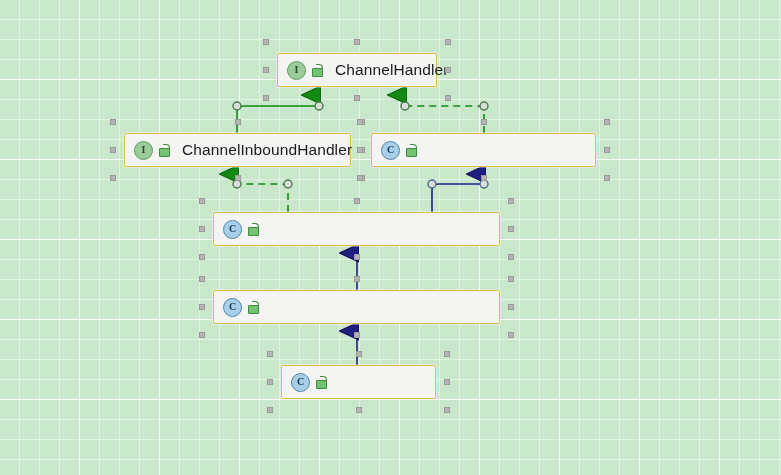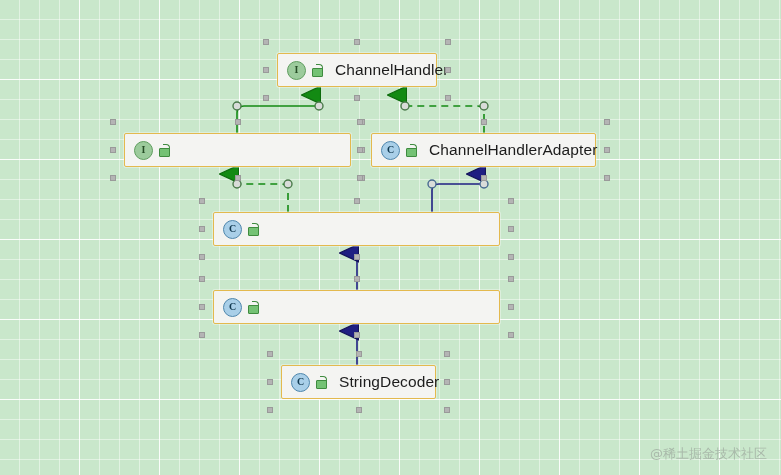--- a/index.html
+++ b/index.html
@@ -189,31 +189,31 @@
   </div>
 
   <div class="node" style="left:124px; top:133px; width:227px;">
     <span class="glyphs">
       <span class="type-icon iface">I</span>
       <span class="lock-icon">
         <span class="shackle"></span>
           <span class="body"></span>
       </span>
     </span>
+    <span class="node-label">ChannelInboundHandler</span>
   </div>
 
   <div class="node" style="left:371px; top:133px; width:225px;">
     <span class="glyphs">
       <span class="type-icon cls">C</span>
       <span class="lock-icon">
         <span class="shackle"></span>
           <span class="body"></span>
       </span>
     </span>
-    <span class="node-label">ChannelHandlerAdapter</span>
   </div>
 
   <div class="node" style="left:213px; top:212px; width:287px;">
     <span class="glyphs">
       <span class="type-icon cls">C</span>
       <span class="lock-icon">
         <span class="shackle"></span>
           <span class="body"></span>
       </span>
     </span>
@@ -230,21 +230,20 @@
   </div>
 
   <div class="node" style="left:281px; top:365px; width:155px;">
     <span class="glyphs">
       <span class="type-icon cls">C</span>
       <span class="lock-icon">
         <span class="shackle"></span>
           <span class="body"></span>
       </span>
     </span>
-    <span class="node-label">StringDecoder</span>
   </div>
 
   <div id="handles">
       <div class="handle" style="left: 263px; top: 39px;"></div>
       <div class="handle" style="left: 354px; top: 39px;"></div>
       <div class="handle" style="left: 445px; top: 39px;"></div>
       <div class="handle" style="left: 263px; top: 67px;"></div>
       <div class="handle" style="left: 445px; top: 67px;"></div>
       <div class="handle" style="left: 263px; top: 95px;"></div>
       <div class="handle" style="left: 354px; top: 95px;"></div>
@@ -284,14 +283,13 @@
       <div class="handle" style="left: 267px; top: 351px;"></div>
       <div class="handle" style="left: 355.5px; top: 351px;"></div>
       <div class="handle" style="left: 444px; top: 351px;"></div>
       <div class="handle" style="left: 267px; top: 379px;"></div>
       <div class="handle" style="left: 444px; top: 379px;"></div>
       <div class="handle" style="left: 267px; top: 407px;"></div>
       <div class="handle" style="left: 355.5px; top: 407px;"></div>
       <div class="handle" style="left: 444px; top: 407px;"></div>
     </div>
 
-  <div class="watermark">@稀土掘金技术社区</div>
 </div>
 
 </body></html>

